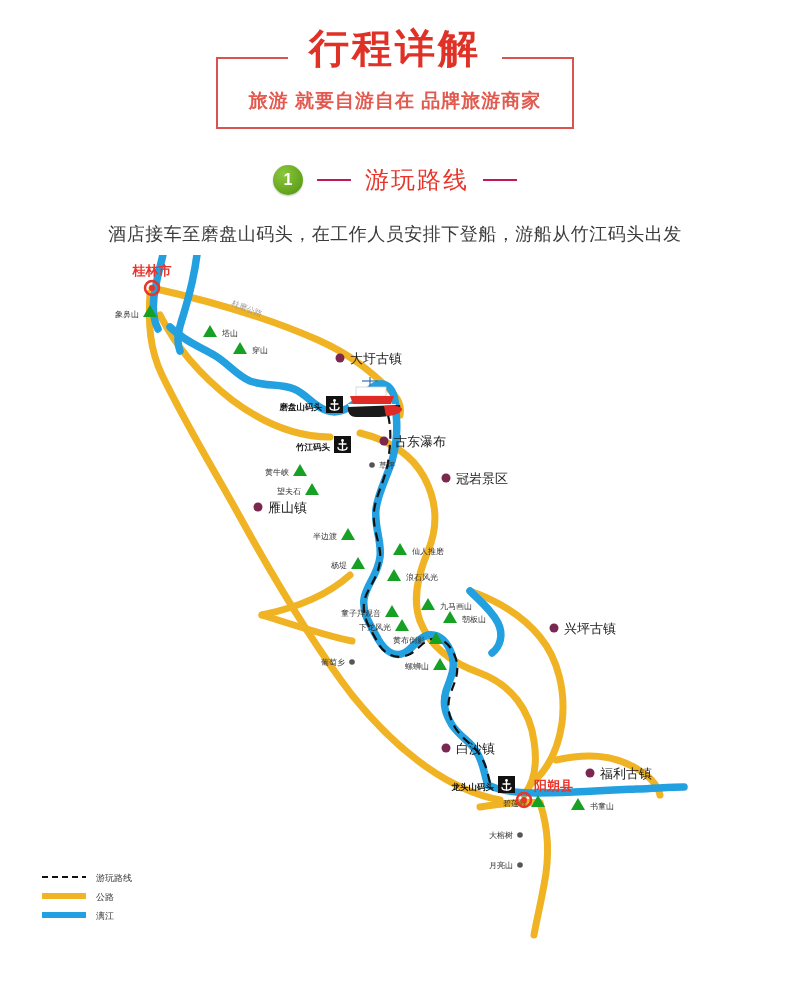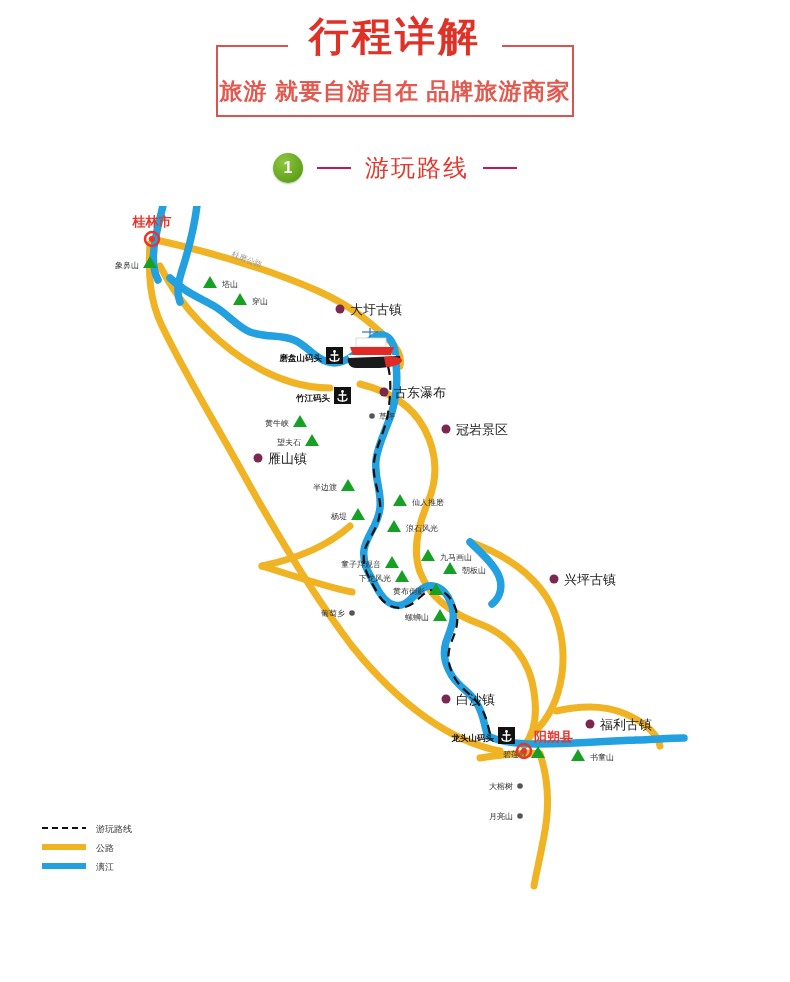--- a/index.html
+++ b/index.html
@@ -2,37 +2,37 @@
 <html><head>
 <meta charset="utf-8">
 <style>
   html,body{margin:0;padding:0;}
   body{
     width:790px;height:982px;background:#ffffff;
     font-family:"Liberation Sans","DejaVu Sans",sans-serif;
     overflow:hidden;position:relative;
   }
   
-  .header{position:relative;width:790px;height:130px;}
+  .header{position:relative;width:790px;height:130px;margin-top:12px;}
   .header-box{
     position:absolute;left:216px;top:45px;width:358px;height:72px;
     border:2px solid #d9534f;box-sizing:border-box;
   }
   .header-title{
     position:absolute;left:0;top:14px;width:790px;text-align:center;
     font-size:40px;font-weight:bold;color:#e03127;letter-spacing:3px;
     line-height:44px;
   }
   .header-title-bg{
     position:absolute;left:288px;top:18px;width:214px;height:40px;
     background:#ffffff;
   }
   .header-sub{
     position:absolute;left:0;top:76px;width:790px;text-align:center;
-    font-size:23px;font-weight:bold;color:#e2594f;letter-spacing:1px;
+    font-size:19px;font-weight:bold;color:#e2594f;letter-spacing:1px;
   }
   
   .section-head{
     position:relative;width:790px;height:48px;margin-top:14px;
     display:flex;align-items:center;justify-content:center;gap:14px;
   }
   .badge{
     width:30px;height:30px;border-radius:50%;
     background:radial-gradient(circle at 35% 30%,#8dc63f 0%,#5a9e15 80%);
     color:#fff;font-size:16px;font-weight:bold;
@@ -68,20 +68,21 @@
 </div>
 
 <div class="section-head">
   <div class="badge">1</div>
   <div class="dash"></div>
   <div class="section-title">游玩路线</div>
   <div class="dash"></div>
 </div>
 
 <div class="para">
+  <div>酒店接车至磨盘山码头，在工作人员安排下登船，游船从竹江码头出发</div>
 </div>
 
 <div class="map-wrap">
 <svg width="790" height="700" viewBox="0 0 790 700">
 
   <g fill="none" stroke="#f0b323" stroke-width="7" stroke-linecap="round" stroke-linejoin="round">
 
     <path d="M152,33 C 215,47 268,63 318,85 C 352,100 372,118 388,133 C 398,143 402,150 400,160"></path>
 
     <path d="M150,38 C 148,70 150,95 162,120 C 185,168 214,215 240,262 C 272,320 310,385 352,440 C 400,500 452,536 500,545"></path>

